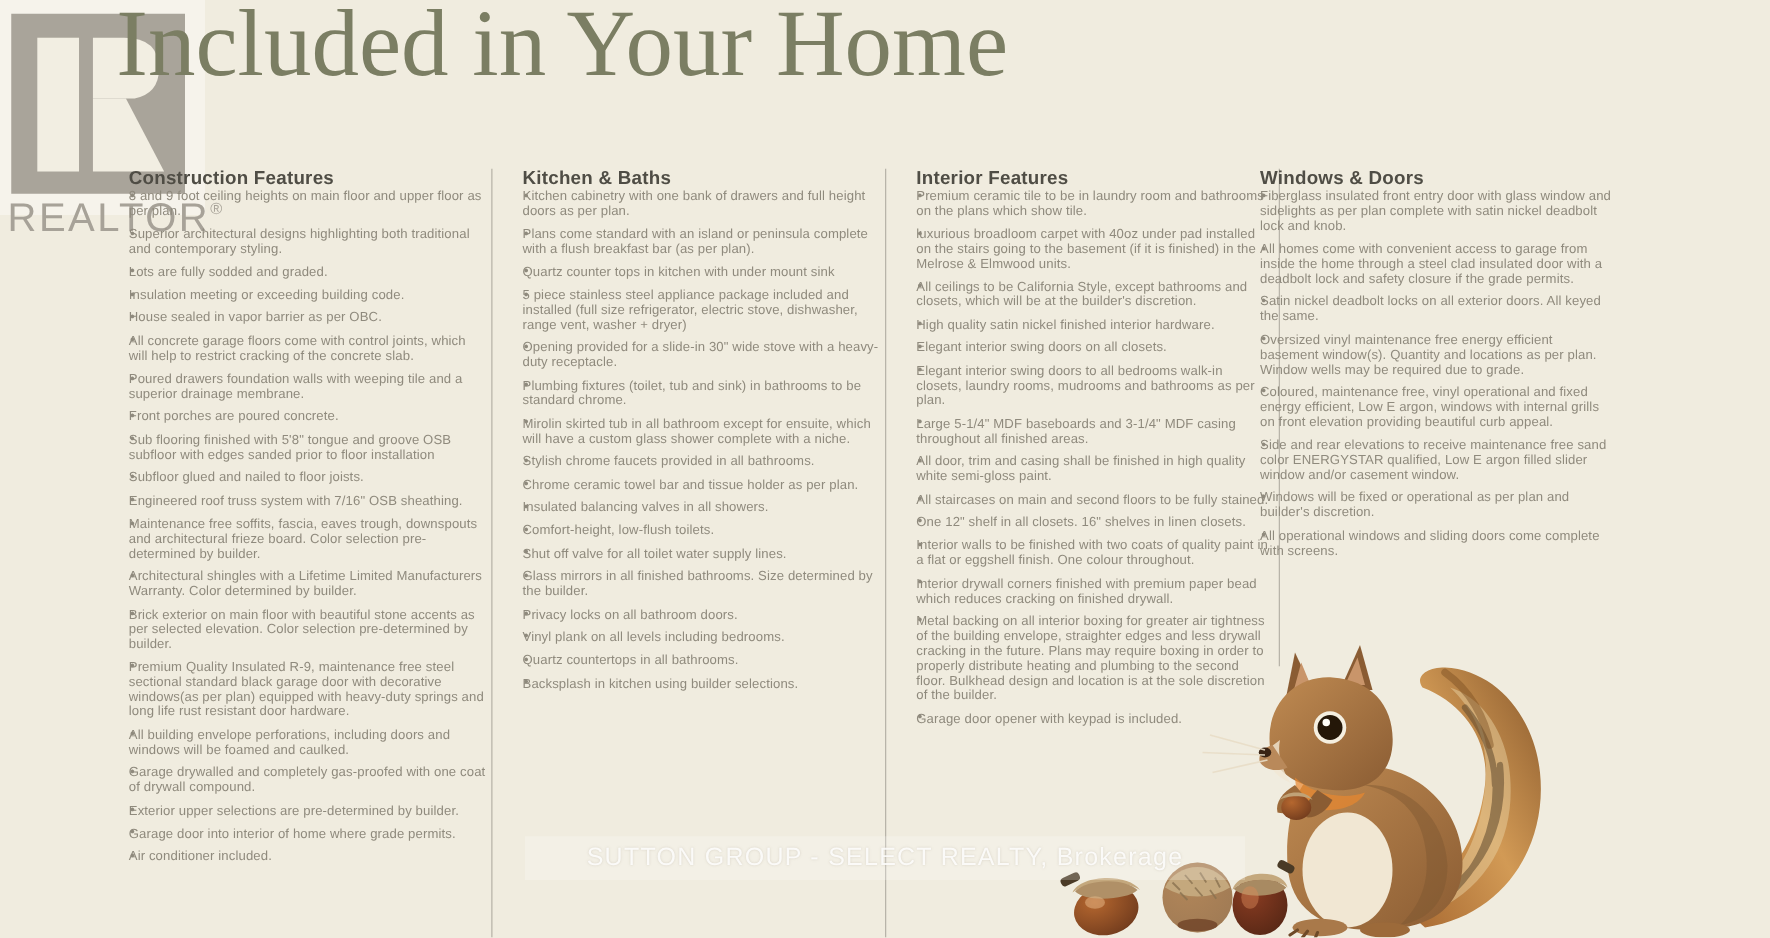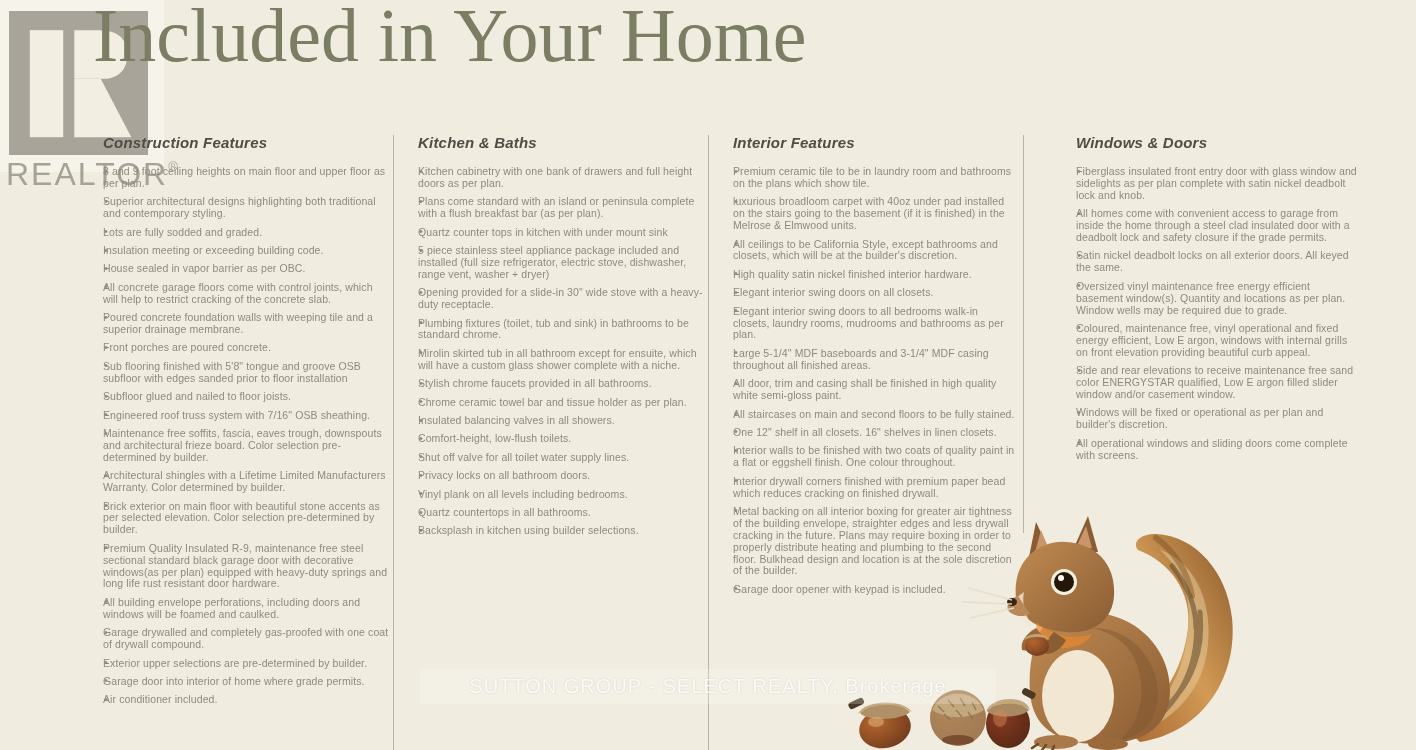--- a/index.html
+++ b/index.html
@@ -44,24 +44,24 @@
     font-size:76px;color:var(--title-color);letter-spacing:0px;
     white-space:nowrap;
   }
 
   
   .columns-area{position:absolute;left:0;top:134px;width:1416px;z-index:3;}
   .feature-column{position:absolute;top:0;}
   .col-0{left:103px;width:286px;}
   .col-1{left:418px;width:286px;}
   .col-2{left:733px;width:284px;}
-  .col-3{left:1076px;width:282px;}
+  .col-3{left:1008px;width:282px;}
   .feature-heading{
     font-size:15px;font-weight:700;color:var(--heading-color);
-    letter-spacing:.2px;margin-bottom:15px;font-style:italic;
+    letter-spacing:.2px;margin-bottom:1px;
   }
   .feature-list{list-style:none;}
   .feature-list li{
     position:relative;margin-bottom:6.5px;
     font-size:10.5px;line-height:11.9px;color:var(--body-color);
     letter-spacing:.1px;
   }
   .feature-list li::before{
     content:"\2022";position:absolute;left:1px;top:-0.5px;
     color:var(--body-color);font-size:11px;
@@ -110,21 +110,21 @@
 <div class="columns-area">
   <section class="feature-column col-0">
     <h2 class="feature-heading">Construction Features</h2>
     <ul class="feature-list">
         <li>8 and 9 foot ceiling heights on main floor and upper floor as per plan.</li>
         <li>Superior architectural designs highlighting both traditional and contemporary styling.</li>
         <li>Lots are fully sodded and graded.</li>
         <li>Insulation meeting or exceeding building code.</li>
         <li>House sealed in vapor barrier as per OBC.</li>
         <li>All concrete garage floors come with control joints, which will help to restrict cracking of the concrete slab.</li>
-        <li>Poured concrete foundation walls with weeping tile and a superior drainage membrane.</li>
+        <li>Poured drawers foundation walls with weeping tile and a superior drainage membrane.</li>
         <li>Front porches are poured concrete.</li>
         <li>Sub flooring finished with 5'8" tongue and groove OSB subfloor with edges sanded prior to floor installation</li>
         <li>Subfloor glued and nailed to floor joists.</li>
         <li>Engineered roof truss system with 7/16" OSB sheathing.</li>
         <li>Maintenance free soffits, fascia, eaves trough, downspouts and architectural frieze board. Color selection pre-determined by builder.</li>
         <li>Architectural shingles with a Lifetime Limited Manufacturers Warranty. Color determined by builder.</li>
         <li>Brick exterior on main floor with beautiful stone accents as per selected elevation. Color selection pre-determined by builder.</li>
         <li>Premium Quality Insulated R-9, maintenance free steel sectional standard black garage door with decorative windows(as per plan) equipped with heavy-duty springs and long life rust resistant door hardware.</li>
         <li>All building envelope perforations, including doors and windows will be foamed and caulked.</li>
         <li>Garage drywalled and completely gas-proofed with one coat of drywall compound.</li>
@@ -141,20 +141,21 @@
         <li>Quartz counter tops in kitchen with under mount sink</li>
         <li>5 piece stainless steel appliance package included and installed (full size refrigerator, electric stove, dishwasher, range vent, washer + dryer)</li>
         <li>Opening provided for a slide-in 30" wide stove with a heavy-duty receptacle.</li>
         <li>Plumbing fixtures (toilet, tub and sink) in bathrooms to be standard chrome.</li>
         <li>Mirolin skirted tub in all bathroom except for ensuite, which will have a custom glass shower complete with a niche.</li>
         <li>Stylish chrome faucets provided in all bathrooms.</li>
         <li>Chrome ceramic towel bar and tissue holder as per plan.</li>
         <li>Insulated balancing valves in all showers.</li>
         <li>Comfort-height, low-flush toilets.</li>
         <li>Shut off valve for all toilet water supply lines.</li>
+        <li>Glass mirrors in all finished bathrooms. Size determined by the builder.</li>
         <li>Privacy locks on all bathroom doors.</li>
         <li>Vinyl plank on all levels including bedrooms.</li>
         <li>Quartz countertops in all bathrooms.</li>
         <li>Backsplash in kitchen using builder selections.</li>
       </ul>
   </section>
   <section class="feature-column col-2">
     <h2 class="feature-heading">Interior Features</h2>
     <ul class="feature-list">
         <li>Premium ceramic tile to be in laundry room and bathrooms on the plans which show tile.</li>

